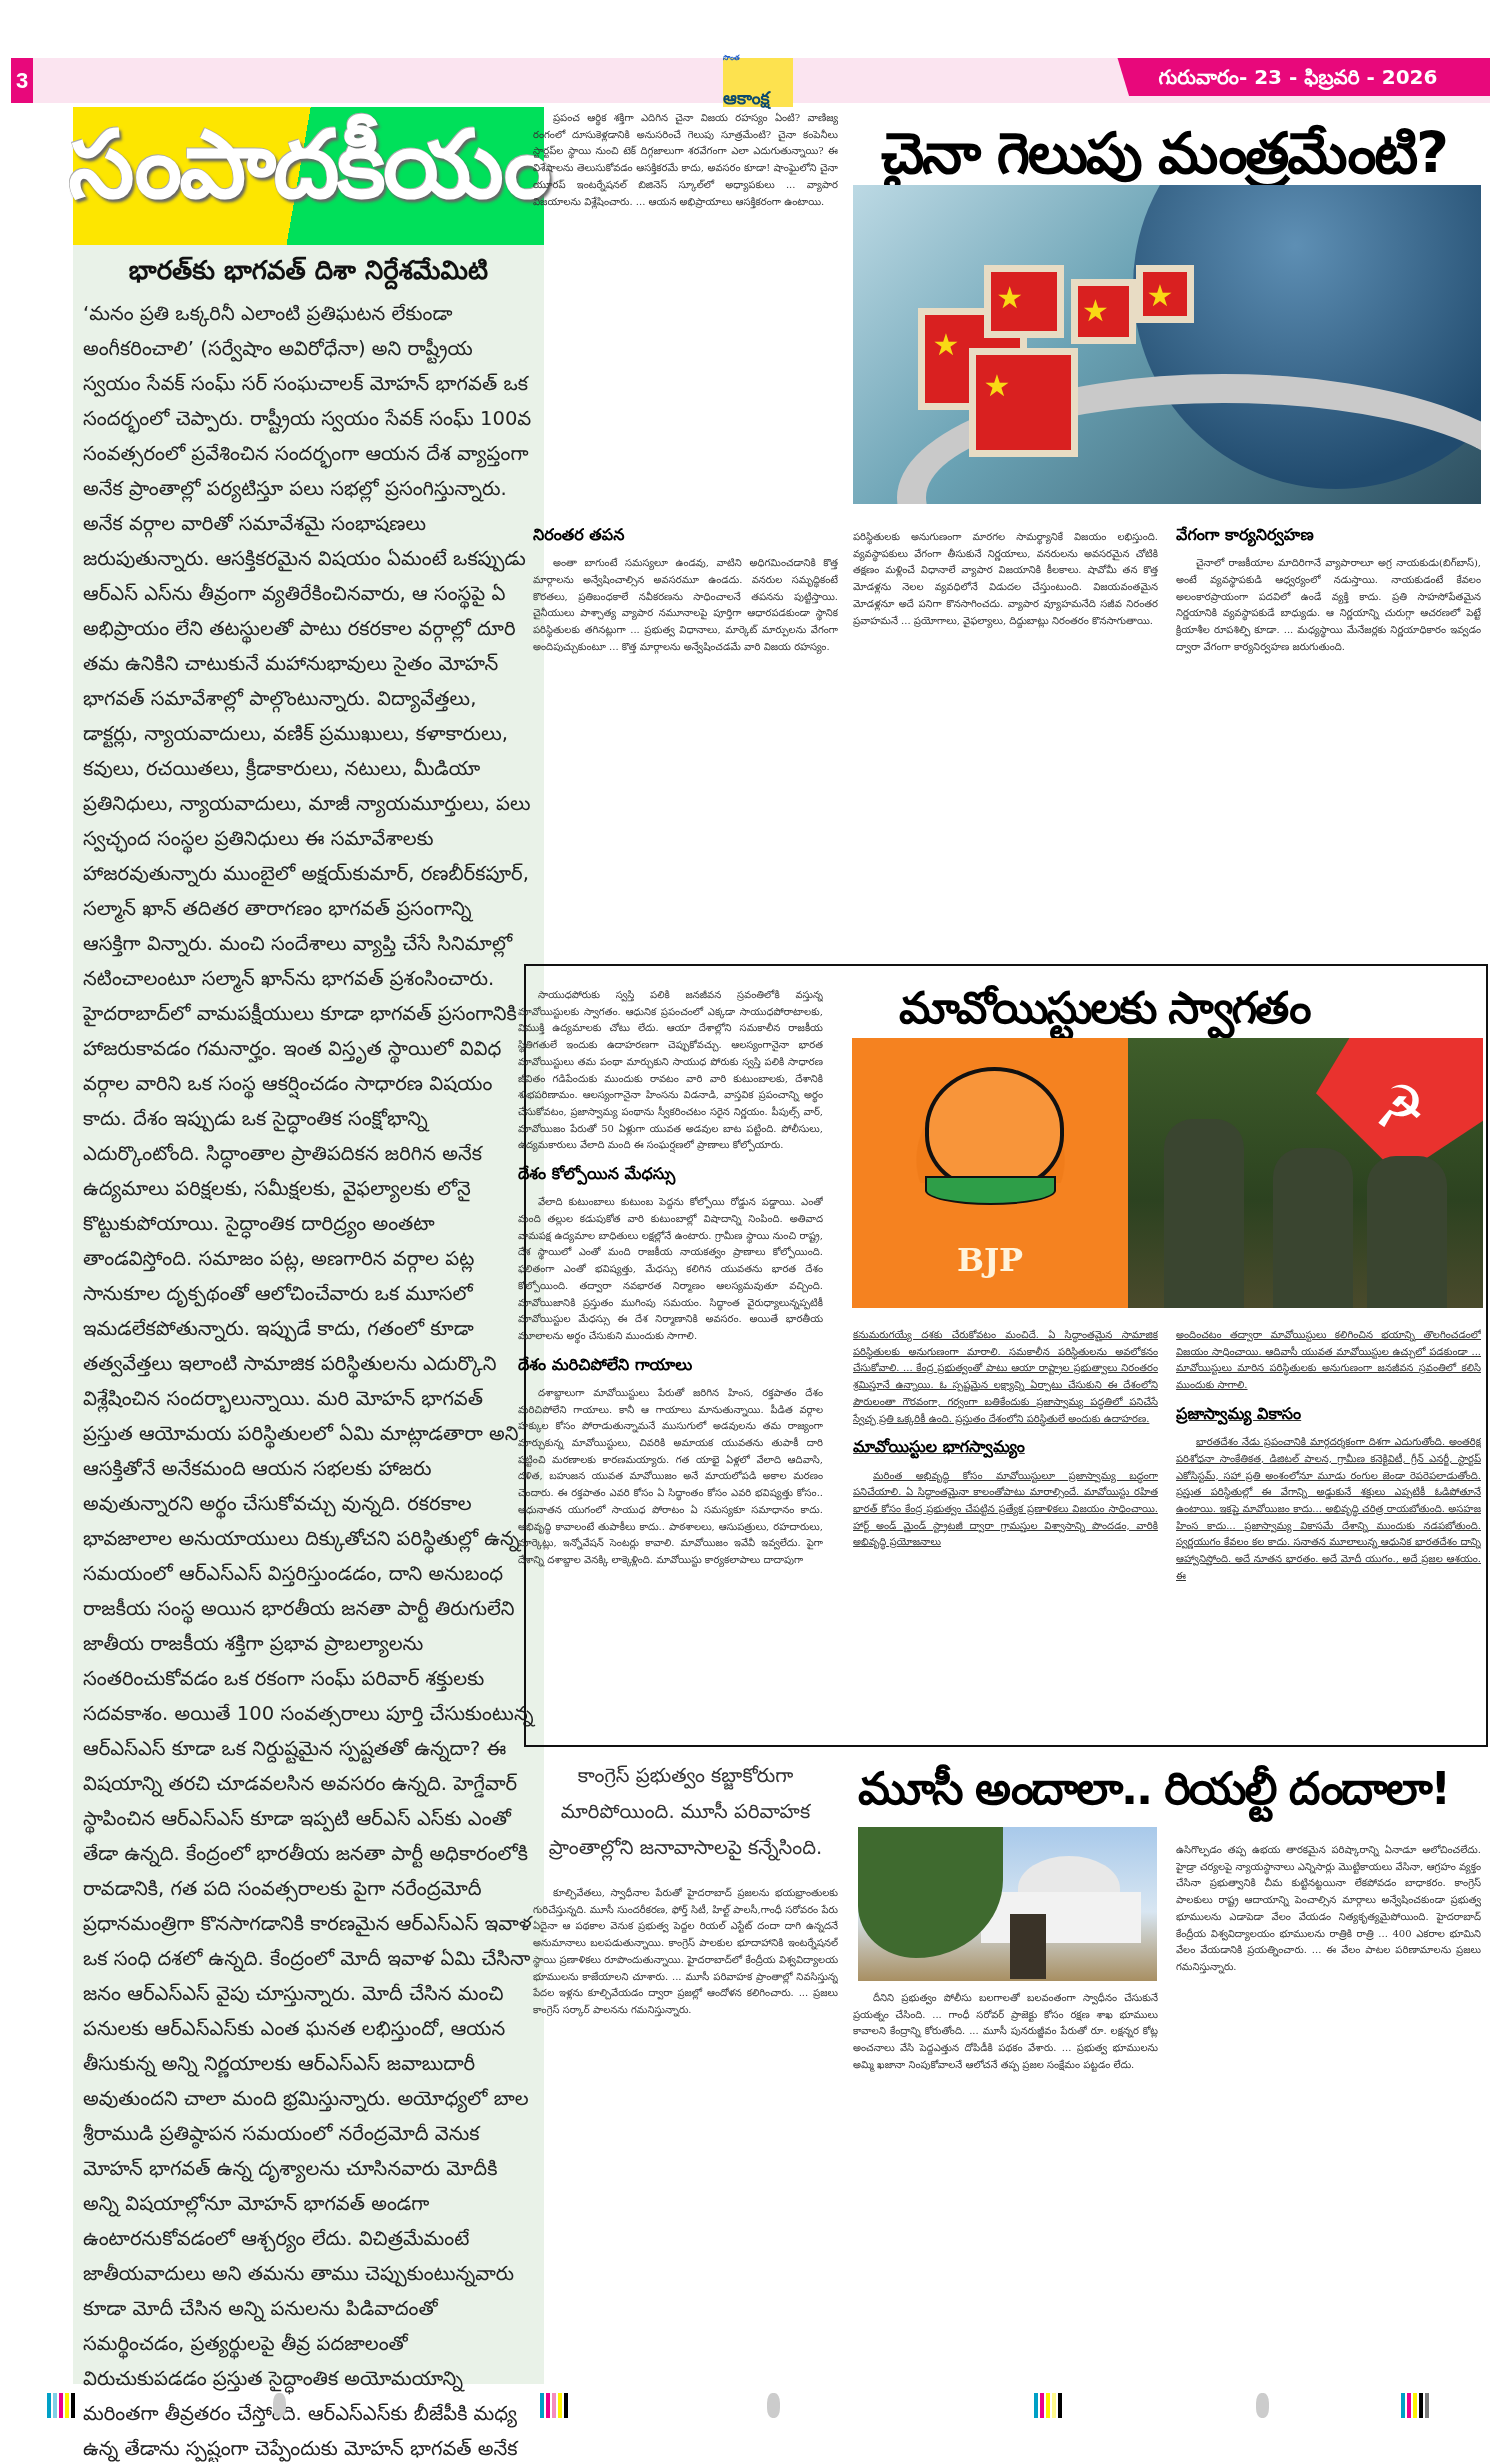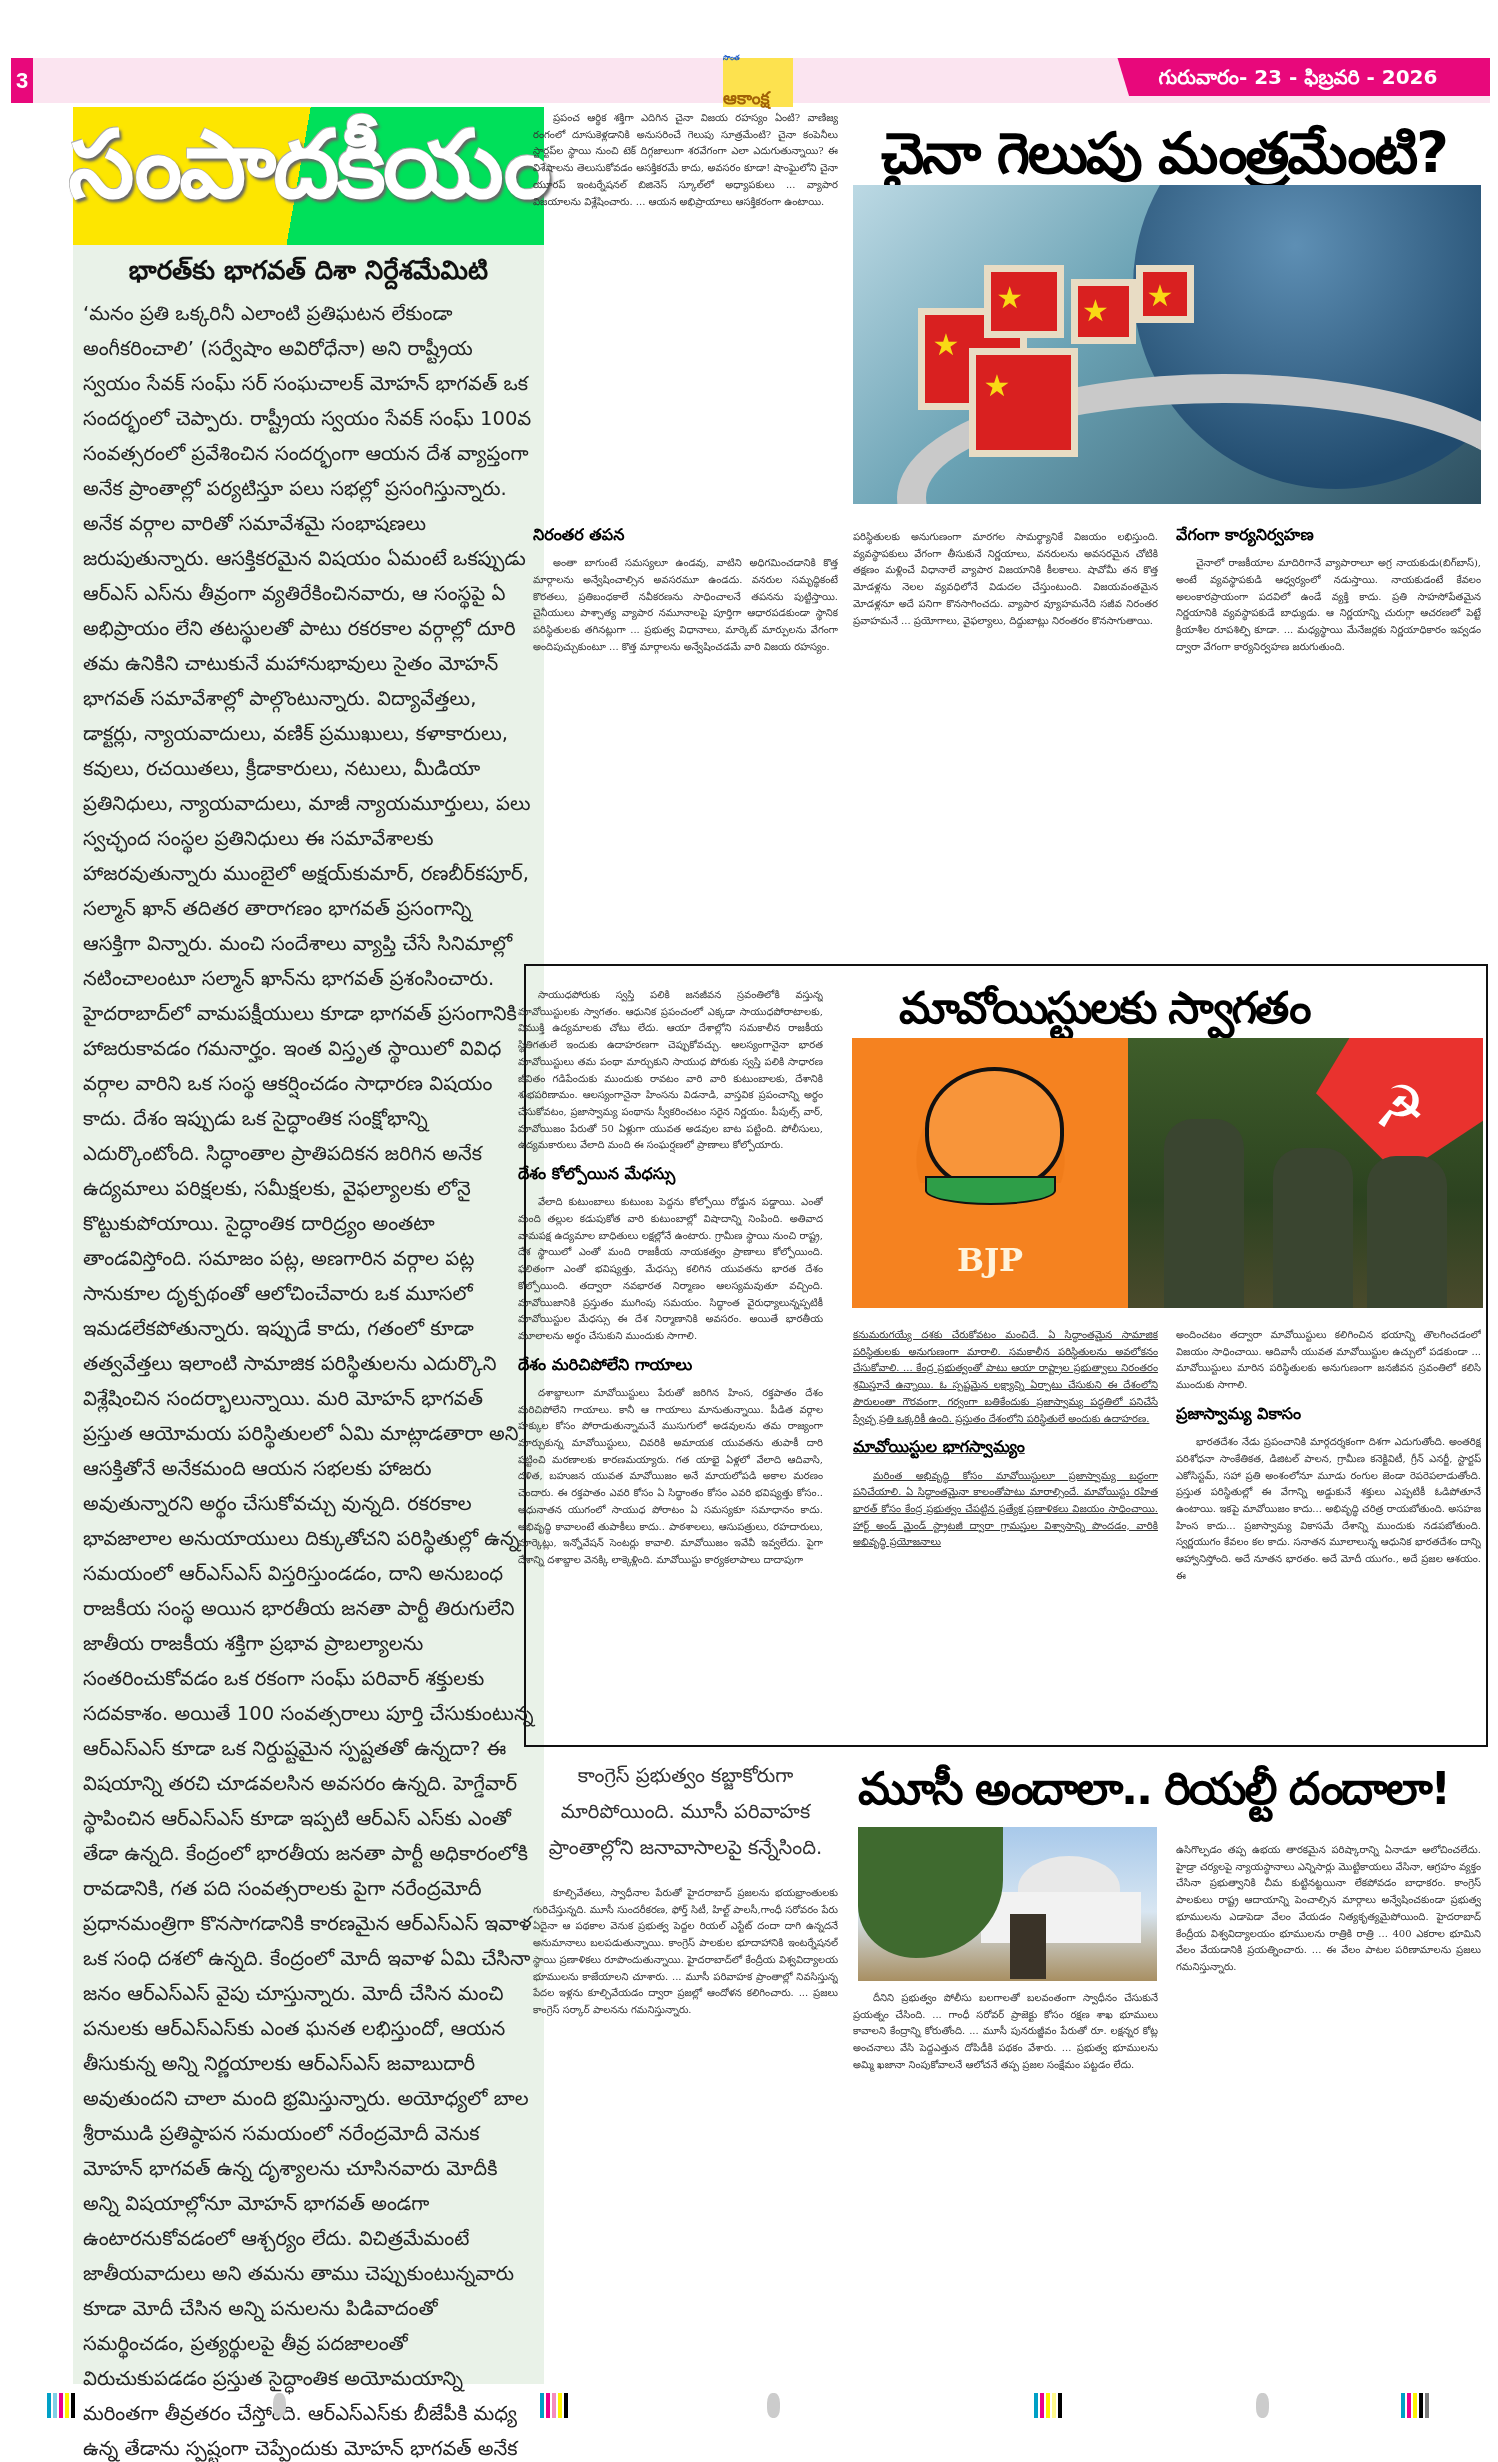--- a/index.html
+++ b/index.html
@@ -2,21 +2,21 @@
 <html style="font-size:11.6px"><head>
 <meta charset="utf-8">
 <style>
   * { box-sizing: border-box; margin: 0; padding: 0; }
   body { width: 1499px; height: 2462px; background: #fff; font-family: "DejaVu Sans", sans-serif; color: #222; position: relative; overflow: hidden; }
 
   
   .masthead { position: absolute; left: 11px; top: 58px; width: 1479px; height: 45px; background: #fbe4f0; }
   .page-no { position: absolute; left: 0; top: 0; width: 16px; height: 45px; background: #e8087b; color: #fff; font: bold 22px "Liberation Sans", sans-serif; line-height: 45px; text-align: center; clip-path: polygon(0 0, 100% 0, 140% 100%, 0 100%); width: 22px; }
   .logo { position: absolute; left: 169px; top: 0; width: 70px; height: 49px; background: #fde24f; display: flex; flex-direction: column; align-items: flex-start; justify-content: center; }
-  .logo .l1 { font: bold 17.4px "DejaVu Sans", sans-serif; color: #a16207; margin-top: 24px; }
+  .logo .l1 { font: bold 17.4px "DejaVu Sans", sans-serif; color: #0c4a6e; margin-top: 24px; }
   .logo .l2 { font: bold 7.3px "DejaVu Sans", sans-serif; color: #1657c8; }
   .date-box { position: absolute; right: 0; top: 0; height: 38px; width: 96px; background: #e8087b; color: #fff; font: bold 11px "DejaVu Sans", sans-serif; line-height: 38px; text-align: center; clip-path: polygon(3% 0, 100% 0, 100% 100%, 6% 100%); }
 
   
   .editorial { position: absolute; left: 25px; top: 107px; width: 471px; height: 2277px; background: #e9f2e8; margin-left: 48px; }
   .ed-banner { position: relative; height: 138px; background: linear-gradient(100deg, #fde600 0 48%, #00e05a 48% 100%); display: flex; align-items: center; justify-content: center; }
   .ed-banner span { font: bold 94px "DejaVu Sans", sans-serif; color: #fff; text-shadow: 2.2px 2.9px 2.9px #666, -0.7px -0.7px 0 #aaa; letter-spacing: -2.9px; }
   .ed-title { font: bold 26px "DejaVu Sans", sans-serif; text-align: center; padding: 10px 7.3px 4.4px; color: #111; }
   .ed-body { font: 19.6px "DejaVu Sans", sans-serif; line-height: 35px; padding: 0 10px; color: #222; text-align: left; }
 
@@ -123,21 +123,21 @@
     <div class="figure" style="left:36px;"></div>
     <div class="figure" style="left:145px;height:160px;"></div>
     <div class="figure" style="left:239px;height:152px;"></div>
   </div>
 </div>
 <div class="col" style="left:853px;top:1327px;width:305px;height:413px;text-decoration:underline;">
   <p style="text-indent:0">కనుమరుగయ్యే దశకు చేరుకోవటం మంచిదే. ఏ సిద్ధాంతమైన సామాజిక పరిస్థితులకు అనుగుణంగా మారాలి. సమకాలీన పరిస్థితులను అవలోకనం చేసుకోవాలి. ... కేంద్ర ప్రభుత్వంతో పాటు ఆయా రాష్ట్రాల ప్రభుత్వాలు నిరంతరం శ్రమిస్తూనే ఉన్నాయి. ఓ స్పష్టమైన లక్ష్యాన్ని ఏర్పాటు చేసుకుని ఈ దేశంలోని పౌరులంతా గౌరవంగా, గర్వంగా బతికేందుకు ప్రజాస్వామ్య పద్ధతిలో పనిచేసే స్వేచ్ఛ ప్రతి ఒక్కరికీ ఉంది. ప్రస్తుతం దేశంలోని పరిస్థితులే అందుకు ఉదాహరణ.</p>
   <div class="sub">మావోయిస్టుల భాగస్వామ్యం</div>
   <p>మరింత అభివృద్ధి కోసం మావోయిస్టులూ ప్రజాస్వామ్య బద్ధంగా పనిచేయాలి. ఏ సిద్ధాంతమైనా కాలంతోపాటు మారాల్సిందే. మావోయిస్టు రహిత భారత్ కోసం కేంద్ర ప్రభుత్వం చేపట్టిన ప్రత్యేక ప్రణాళికలు విజయం సాధించాయి. హార్ట్ అండ్ మైండ్ స్ట్రాటజీ ద్వారా గ్రామస్తుల విశ్వాసాన్ని పొందడం, వారికి అభివృద్ధి ప్రయోజనాలు</p>
 </div>
-<div class="col" style="left:1176px;top:1327px;width:305px;height:413px;">
+<div class="col" style="left:1176px;top:1327px;width:305px;height:413px;text-decoration:underline;">
   <p style="text-indent:0">అందించటం తద్వారా మావోయిస్టులు కలిగించిన భయాన్ని తొలగించడంలో విజయం సాధించాయి. ఆదివాసీ యువత మావోయిస్టుల ఉచ్చులో పడకుండా ... మావోయిస్టులు మారిన పరిస్థితులకు అనుగుణంగా జనజీవన స్రవంతిలో కలిసి ముందుకు సాగాలి.</p>
   <div class="sub">ప్రజాస్వామ్య వికాసం</div>
   <p>భారతదేశం నేడు ప్రపంచానికి మార్గదర్శకంగా దిశగా ఎదుగుతోంది. అంతరిక్ష పరిశోధనా సాంకేతికత, డిజిటల్ పాలన, గ్రామీణ కనెక్టివిటీ, గ్రీన్ ఎనర్జీ, స్టార్టప్ ఎకోసిస్టమ్, సహా ప్రతి అంశంలోనూ మూడు రంగుల జెండా రెపరెపలాడుతోంది. ప్రస్తుత పరిస్థితుల్లో ఈ వేగాన్ని అడ్డుకునే శక్తులు ఎప్పటికీ ఓడిపోతూనే ఉంటాయి. ఇకపై మావోయిజం కాదు... అభివృద్ధి చరిత్ర రాయబోతుంది. అసహజ హింస కాదు... ప్రజాస్వామ్య వికాసమే దేశాన్ని ముందుకు నడపబోతుంది. స్వర్ణయుగం కేవలం కల కాదు. సనాతన మూలాలున్న ఆధునిక భారతదేశం దాన్ని ఆహ్వానిస్తోంది. అదే నూతన భారతం. అదే మోదీ యుగం., అదే ప్రజల ఆశయం. ఈ</p>
 </div>
 
 <div class="col" style="left:533px;top:1758px;width:305px;height:109px;font:19.6px 'DejaVu Sans',sans-serif;line-height:36px;text-align:center;color:#333;">
   <span>కాంగ్రెస్ ప్రభుత్వం కబ్జాకోరుగా మారిపోయింది. మూసీ పరివాహక ప్రాంతాల్లోని జనావాసాలపై కన్నేసింది. సర్వేలు, తాఖీదులు,</span>
 </div>
 <div class="headline" style="left:858px;top:1762px;font-size:45px;">మూసీ అందాలా.. రియల్టీ దందాలా!</div>
 <div class="img-musi">

